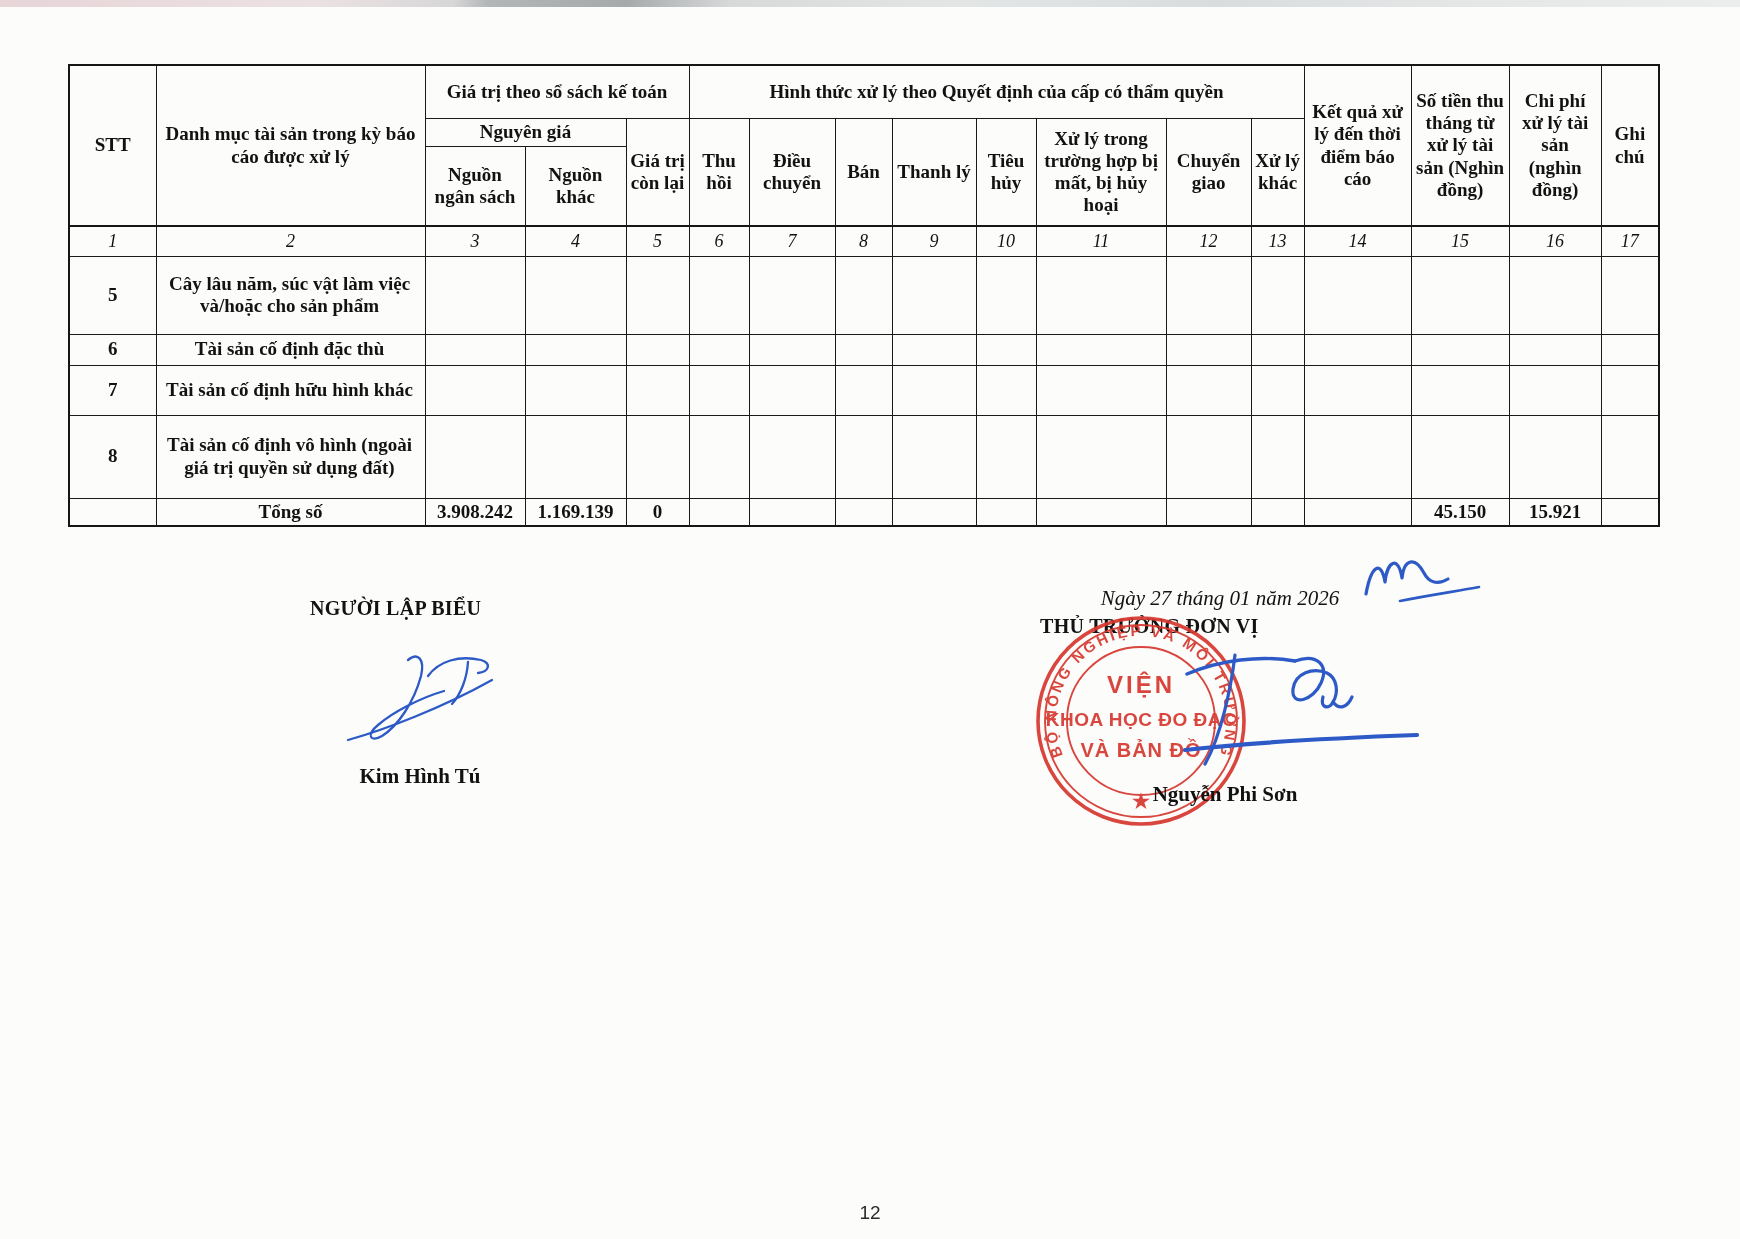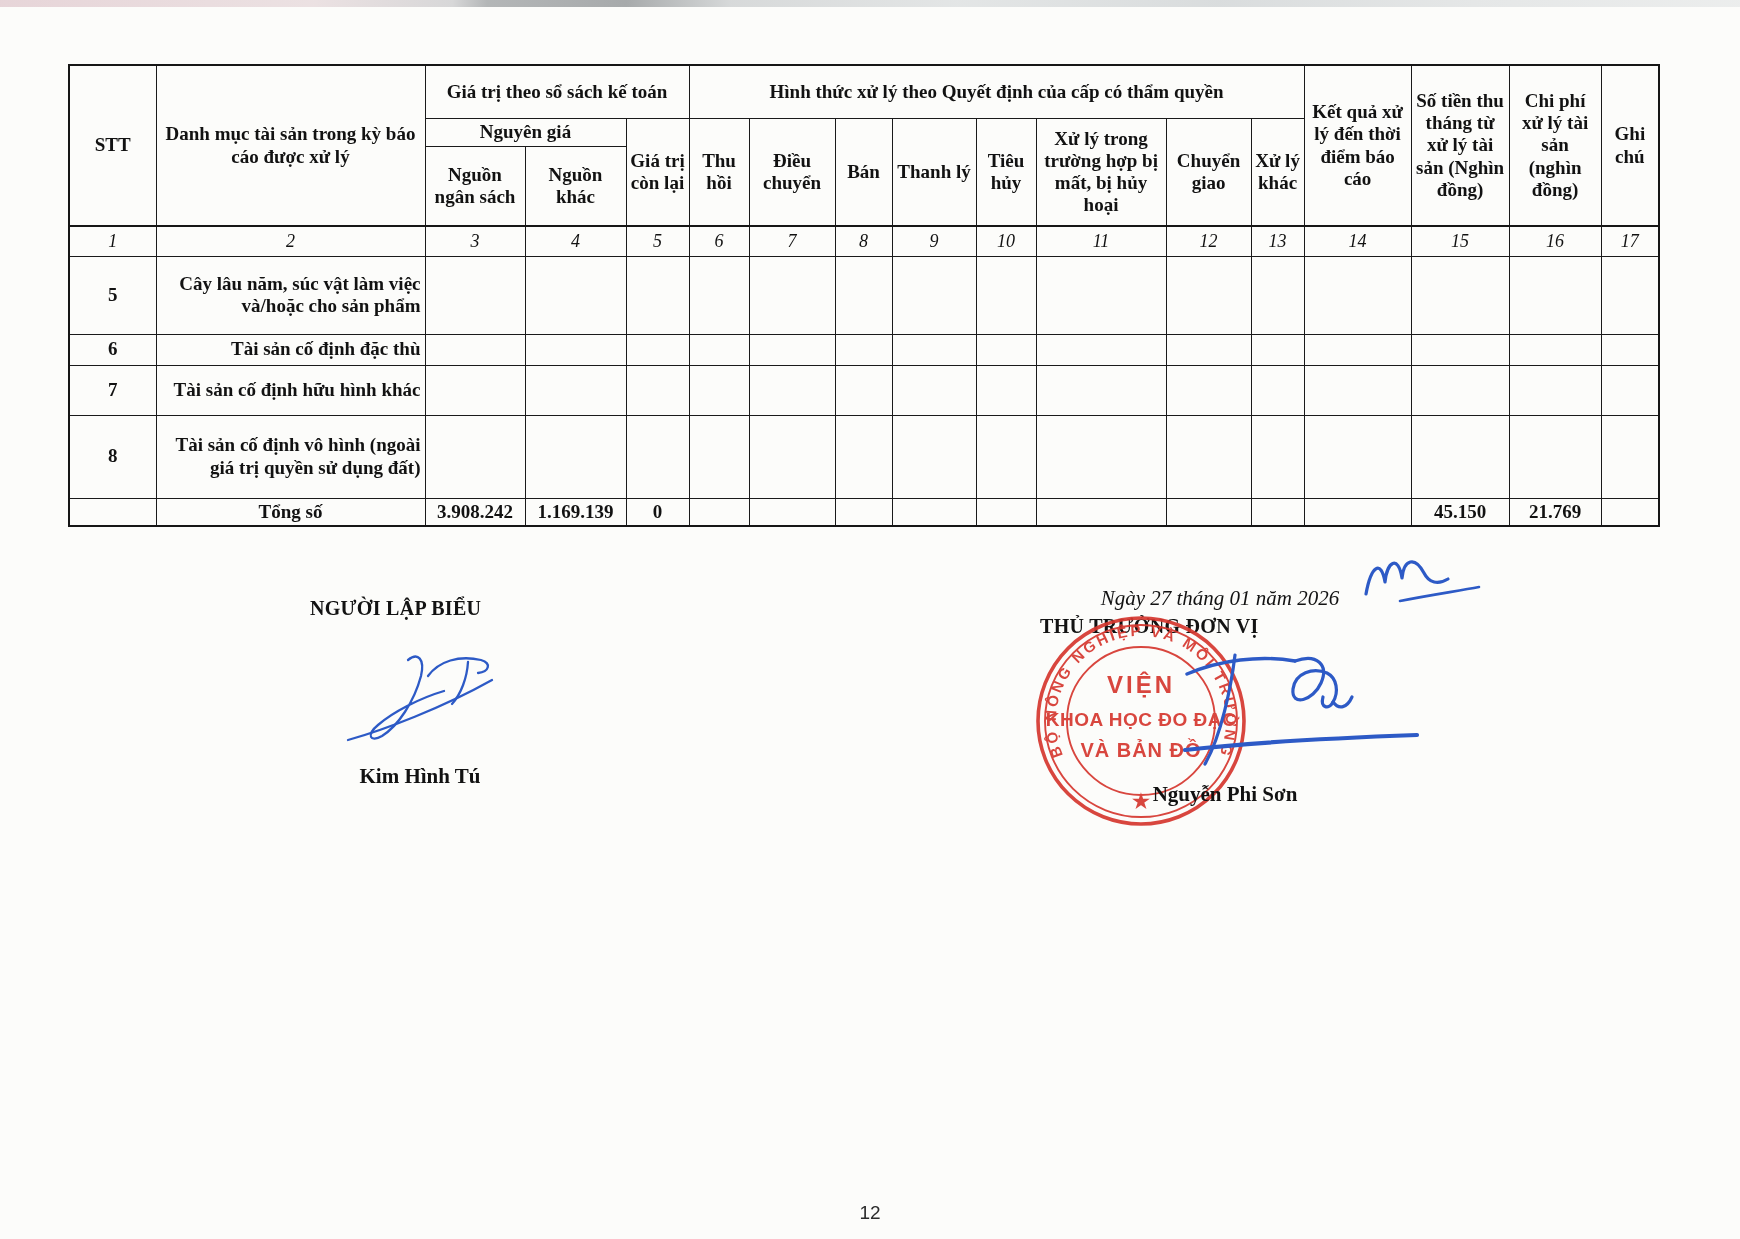--- a/index.html
+++ b/index.html
@@ -24,21 +24,21 @@
   table.asset { position:absolute; left:68px; top:64px; width:1590px;
     border-collapse:collapse; table-layout:fixed;
     border:2.6px solid #161616; }
   table.asset th, table.asset td {
     border:1.6px solid #1a1a1a;
     padding:1px 3px;
     text-align:center; vertical-align:middle;
     font-weight:bold; font-size:19px; line-height:1.16;
     overflow:hidden;
   }
-  table.asset .name-cell { text-align:right; padding-left:2px; padding-right:4px; }
+  table.asset .name-cell { text-align:center; padding-left:2px; padding-right:4px; }
   tr.numrow td { font-weight:normal; font-style:italic; font-size:18px;
     border-top:2.6px solid #161616; }
   tr.total-row td { border-bottom:2.6px solid #161616; }
   
   .abs { position:absolute; }
   .sig-title { font-weight:bold; font-size:20px; text-align:left; letter-spacing:.3px; }
   .sig-name  { font-weight:bold; font-size:21px; text-align:center; }
   .date-line { font-style:italic; font-size:21px; text-align:center;margin-top:20px; }
   .sig-stroke { stroke:#2d5ac6; fill:none; stroke-linecap:round; stroke-linejoin:round; }
   
@@ -207,21 +207,21 @@
         <td></td>
           <td></td>
           <td></td>
           <td></td>
           <td></td>
           <td></td>
           <td></td>
           <td></td>
           <td></td>
         <td>45.150</td>
-        <td>21.769</td>
+        <td>15.921</td>
         <td></td>
       </tr>
     </tbody>
   </table>
 
   <div class="abs date-line" style="left:1040px; top:566px; width:360px;">Ngày 27 tháng 01 năm 2026</div>
 
   <div class="abs sig-title" style="left:310px; top:597px; width:220px;">NGƯỜI LẬP BIỂU</div>
 
   <div class="abs sig-title" style="left:1040px; top:599px; width:370px;margin-top:16px;">THỦ TRƯỞNG ĐƠN VỊ</div>

